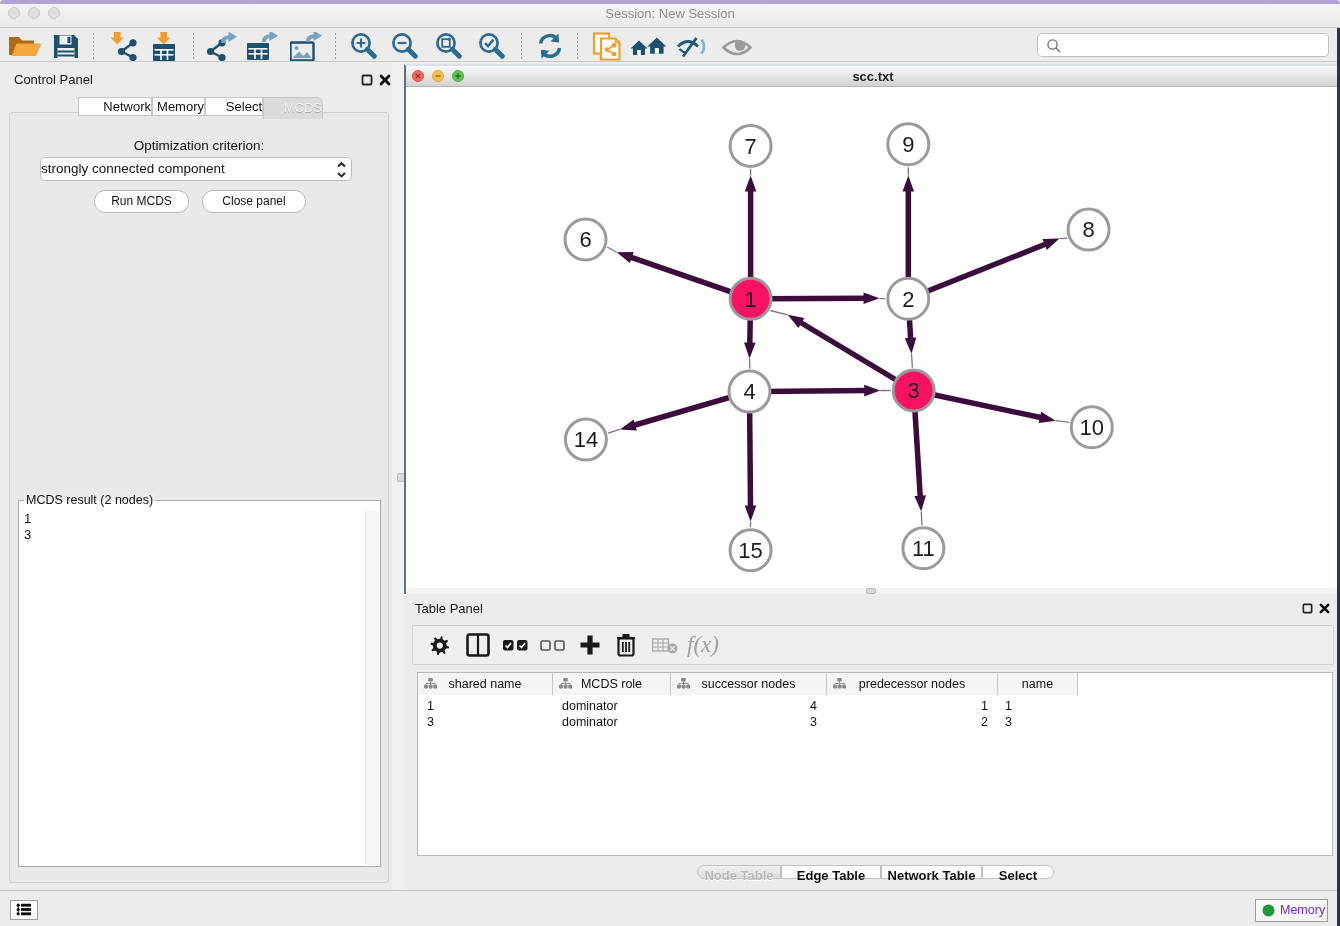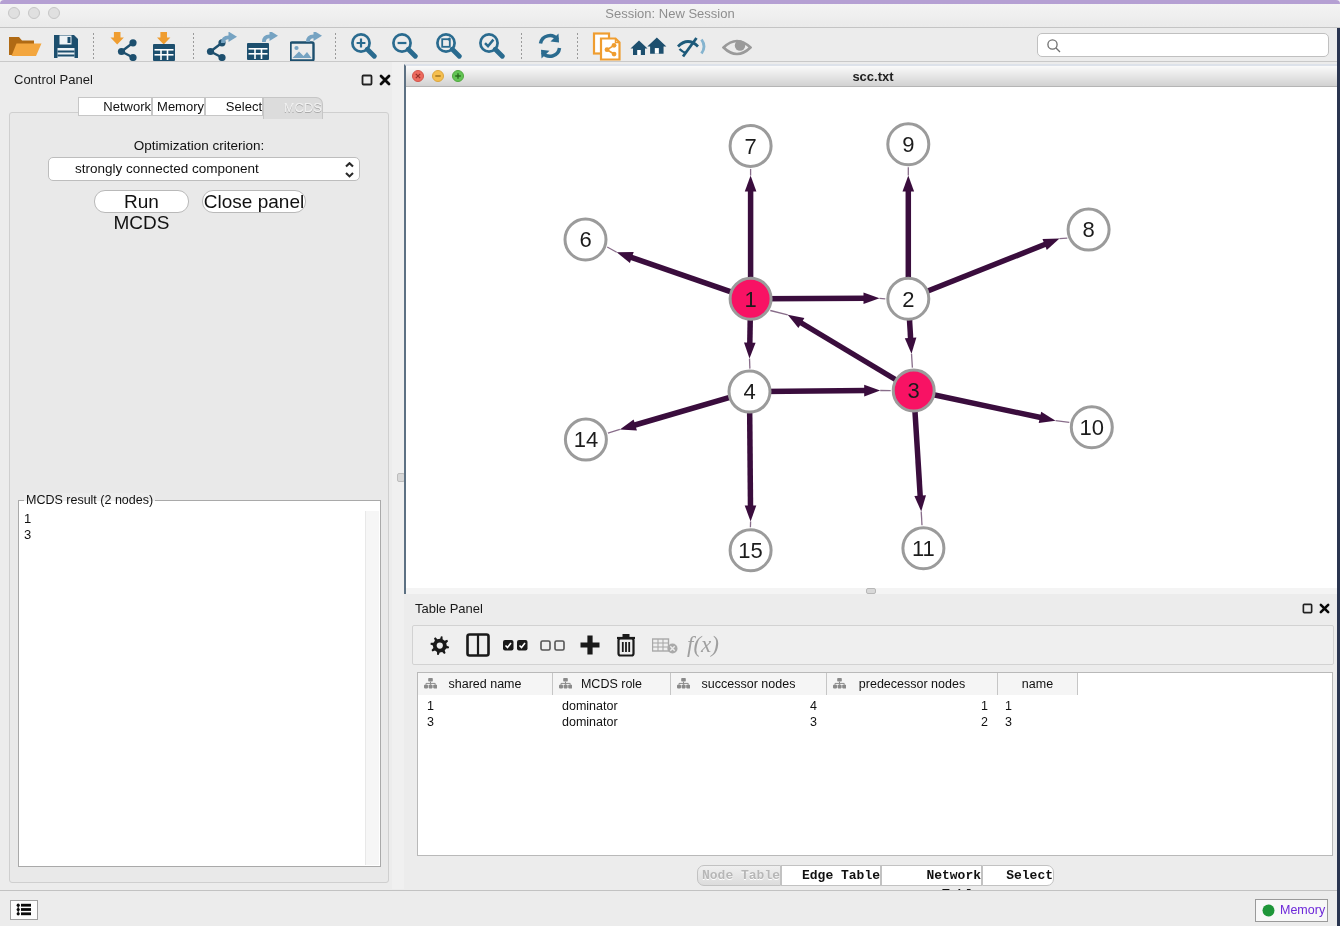--- a/index.html
+++ b/index.html
@@ -21,24 +21,24 @@
 #searchbox { position:absolute; left:1037px; top:4px; width:292px; height:24px;
   background:#fff; border:1px solid #c0c0c0; border-radius:5px; }
 
 #ctrlpanel { position:absolute; left:0; top:62px; width:392px; height:827px; background:#ececec; }
 #cp-title { position:absolute; left:14px; top:10px; font-size:13px; color:#1a1a1a; }
 .tab { position:absolute; z-index:3; top:35px; height:19px; background:#fff; border:1px solid #c6c6c6;
   font-size:13px; color:#111; text-align:right; line-height:18px; }
 #cp-box { position:absolute; left:9px; top:50px; width:380px; height:771px;
   background:#e9e9e9; border:1px solid #cfcfcf; border-radius:3px; }
 #opt-label { position:absolute; left:9px; top:76px; width:380px; text-align:center; font-size:13.5px; color:#111; }
-#dropdown { position:absolute; left:48px; top:95px; width:312px; height:24px; background:#fff;
-  border:1px solid #bdbdbd; border-radius:5px; font-size:13.5px; color:#111; line-height:22px; padding-left:26px; }
+#dropdown { position:absolute; left:40px; top:95px; width:312px; height:24px; background:#fff;
+  border:1px solid #bdbdbd; border-radius:5px; font-size:13.5px; color:#111; line-height:22px; padding-left:0; }
 .btn { position:absolute; top:128px; height:23px; background:#fff; border:1px solid #b9b9b9;
-  border-radius:11px; font-size:19px; color:#111; text-align:center; line-height:21px; }
+  border-radius:11px; font-size:12px; color:#111; text-align:center; line-height:21px; }
 #fieldset { position:absolute; left:18px; top:438px; width:363px; height:367px; border:1px solid #a9a9a9; }
 #fs-legend { position:absolute; left:5px; top:-8px; background:linear-gradient(#ececec 8px,#ffffff 8px); padding:0 2px; font-size:12.5px; color:#111; z-index:2; height:16px; }
 #fs-white { position:absolute; left:0px; top:0px; width:361px; height:365px; background:#fff; }
 #fs-scroll { position:absolute; right:1px; top:10px; width:14px; height:354px; background:#f6f6f6; border-left:1px solid #e8e8e8; }
 #fs-text { position:absolute; left:5px; top:10px; font-size:13px; color:#111; line-height:16px; }
 
 #vdiv { position:absolute; left:392px; top:62px; width:12px; height:827px; background:#f0f0f0; }
 #vdiv-line { position:absolute; left:404px; top:588px; width:936px; height:6px; background:#f4f4f4; }
 #vdiv-handle { position:absolute; left:397px; top:473px; width:8px; height:9px; background:#d8d8d8; border:1px solid #bdbdbd; border-radius:2px; }
 
@@ -50,22 +50,22 @@
 .tl { position:absolute; top:4px; width:12px; height:12px; border-radius:50%; }
 
 #hdiv-handle { position:absolute; left:866px; top:588px; width:10px; height:6px; background:#d8d8d8; border:1px solid #b8b8b8; border-radius:2px; }
 
 #tablepanel { position:absolute; left:404px; top:594px; width:936px; height:295px; background:#ececec; }
 #tp-title { position:absolute; left:11px; top:7px; font-size:13px; color:#1a1a1a; }
 #tp-table { position:absolute; left:13px; top:78px; width:916px; height:184px; background:#fff; border:1px solid #b9b9b9; }
 .th { position:absolute; top:0; height:22px; background:#f5f5f5; border-right:1px solid #c6c6c6;
   font-size:12.5px; color:#111; text-align:center; line-height:22px; }
 .td { position:absolute; height:16px; font-size:12.5px; color:#111; line-height:16px; }
-.tabb { position:absolute; top:271px; height:21px; background:#fff; border:1px solid #c2c2c2;
-  font-size:13px; color:#111; text-align:right; line-height:19px; font-weight:bold;font-family:Liberation Mono, monospace; }
+.tabb { position:absolute; top:271px; height:14px; background:#fff; border:1px solid #c2c2c2;
+  font-size:13px; color:#111; text-align:center; line-height:19px; font-weight:bold; }
 
 #statusbar { position:absolute; left:0; top:890px; width:1340px; height:36px; background:#ececec; border-top:1px solid #c2c2c2; }
 #listbtn { position:absolute; left:10px; top:9px; width:28px; height:20px; background:#fcfcfc; border:1px solid #9f9f9f; }
 #membtn { position:absolute; left:1255px; top:8px; width:73px; height:23px; background:#f8f8f8; border:1px solid #9a9a9a; font-size:12.5px; color:#6d28d9; }
 </style>
 </head>
 <body>
 
 <div id="titlebar">
   <div id="purplestrip"></div>

